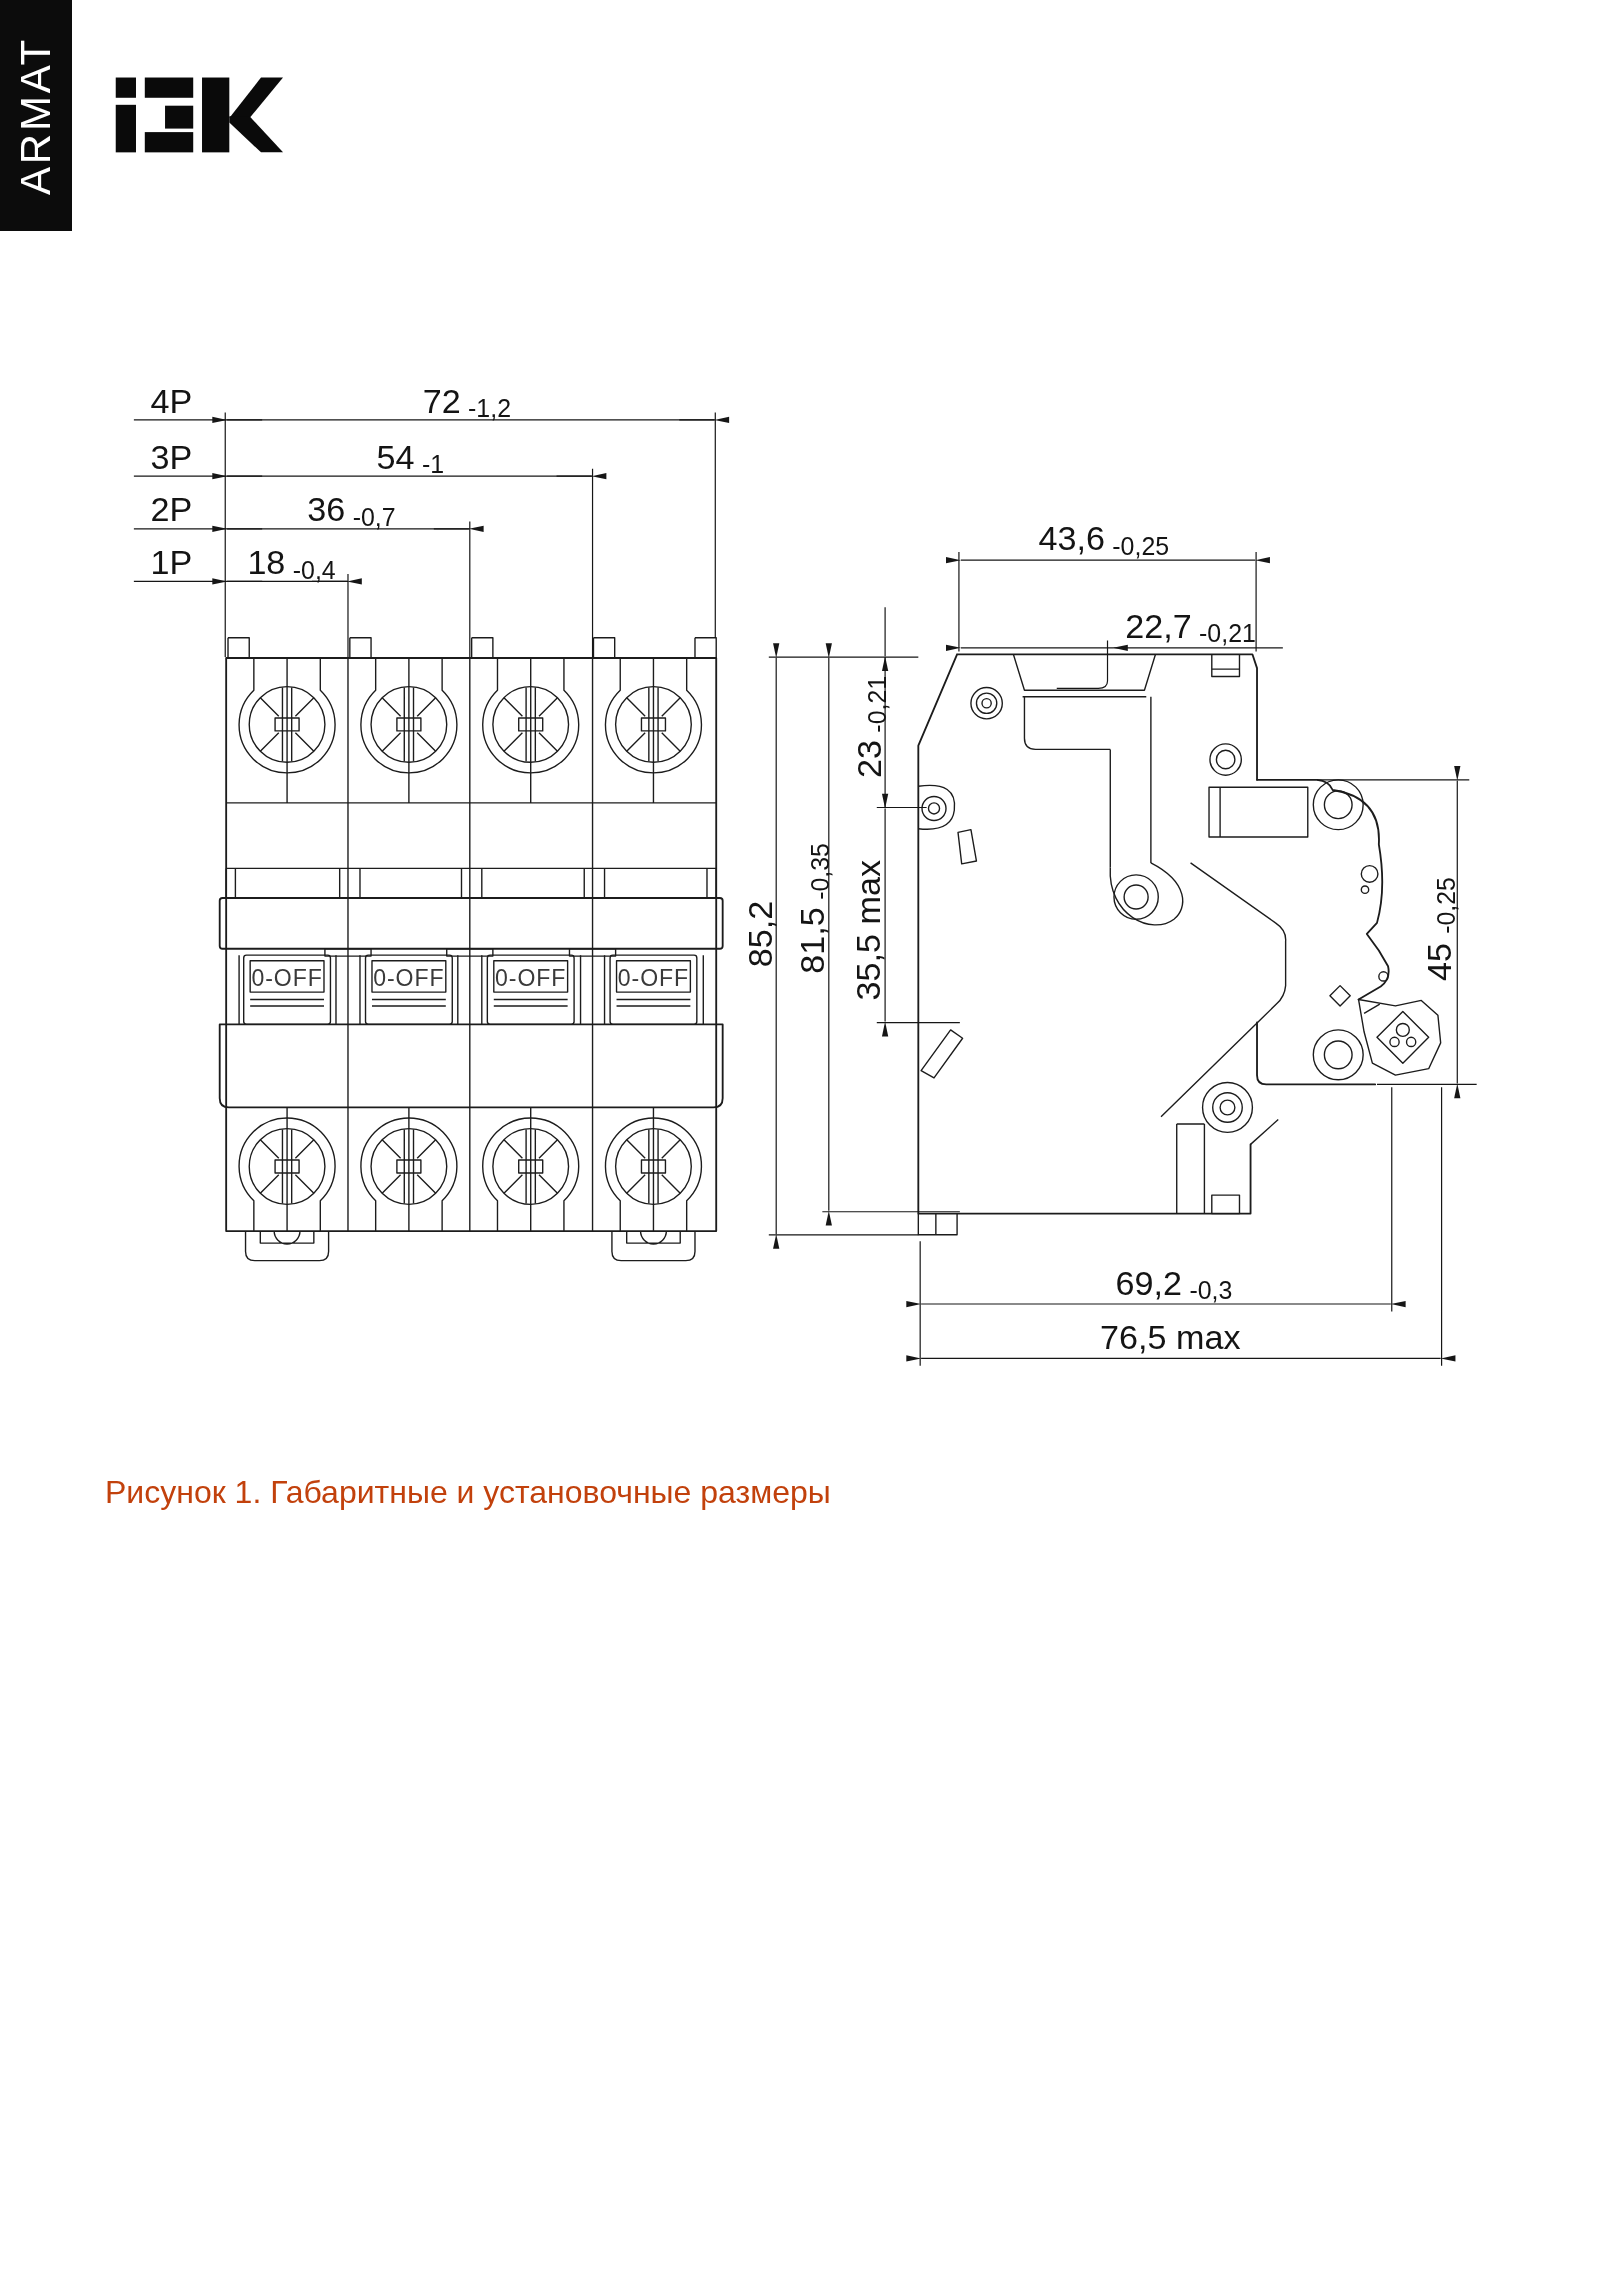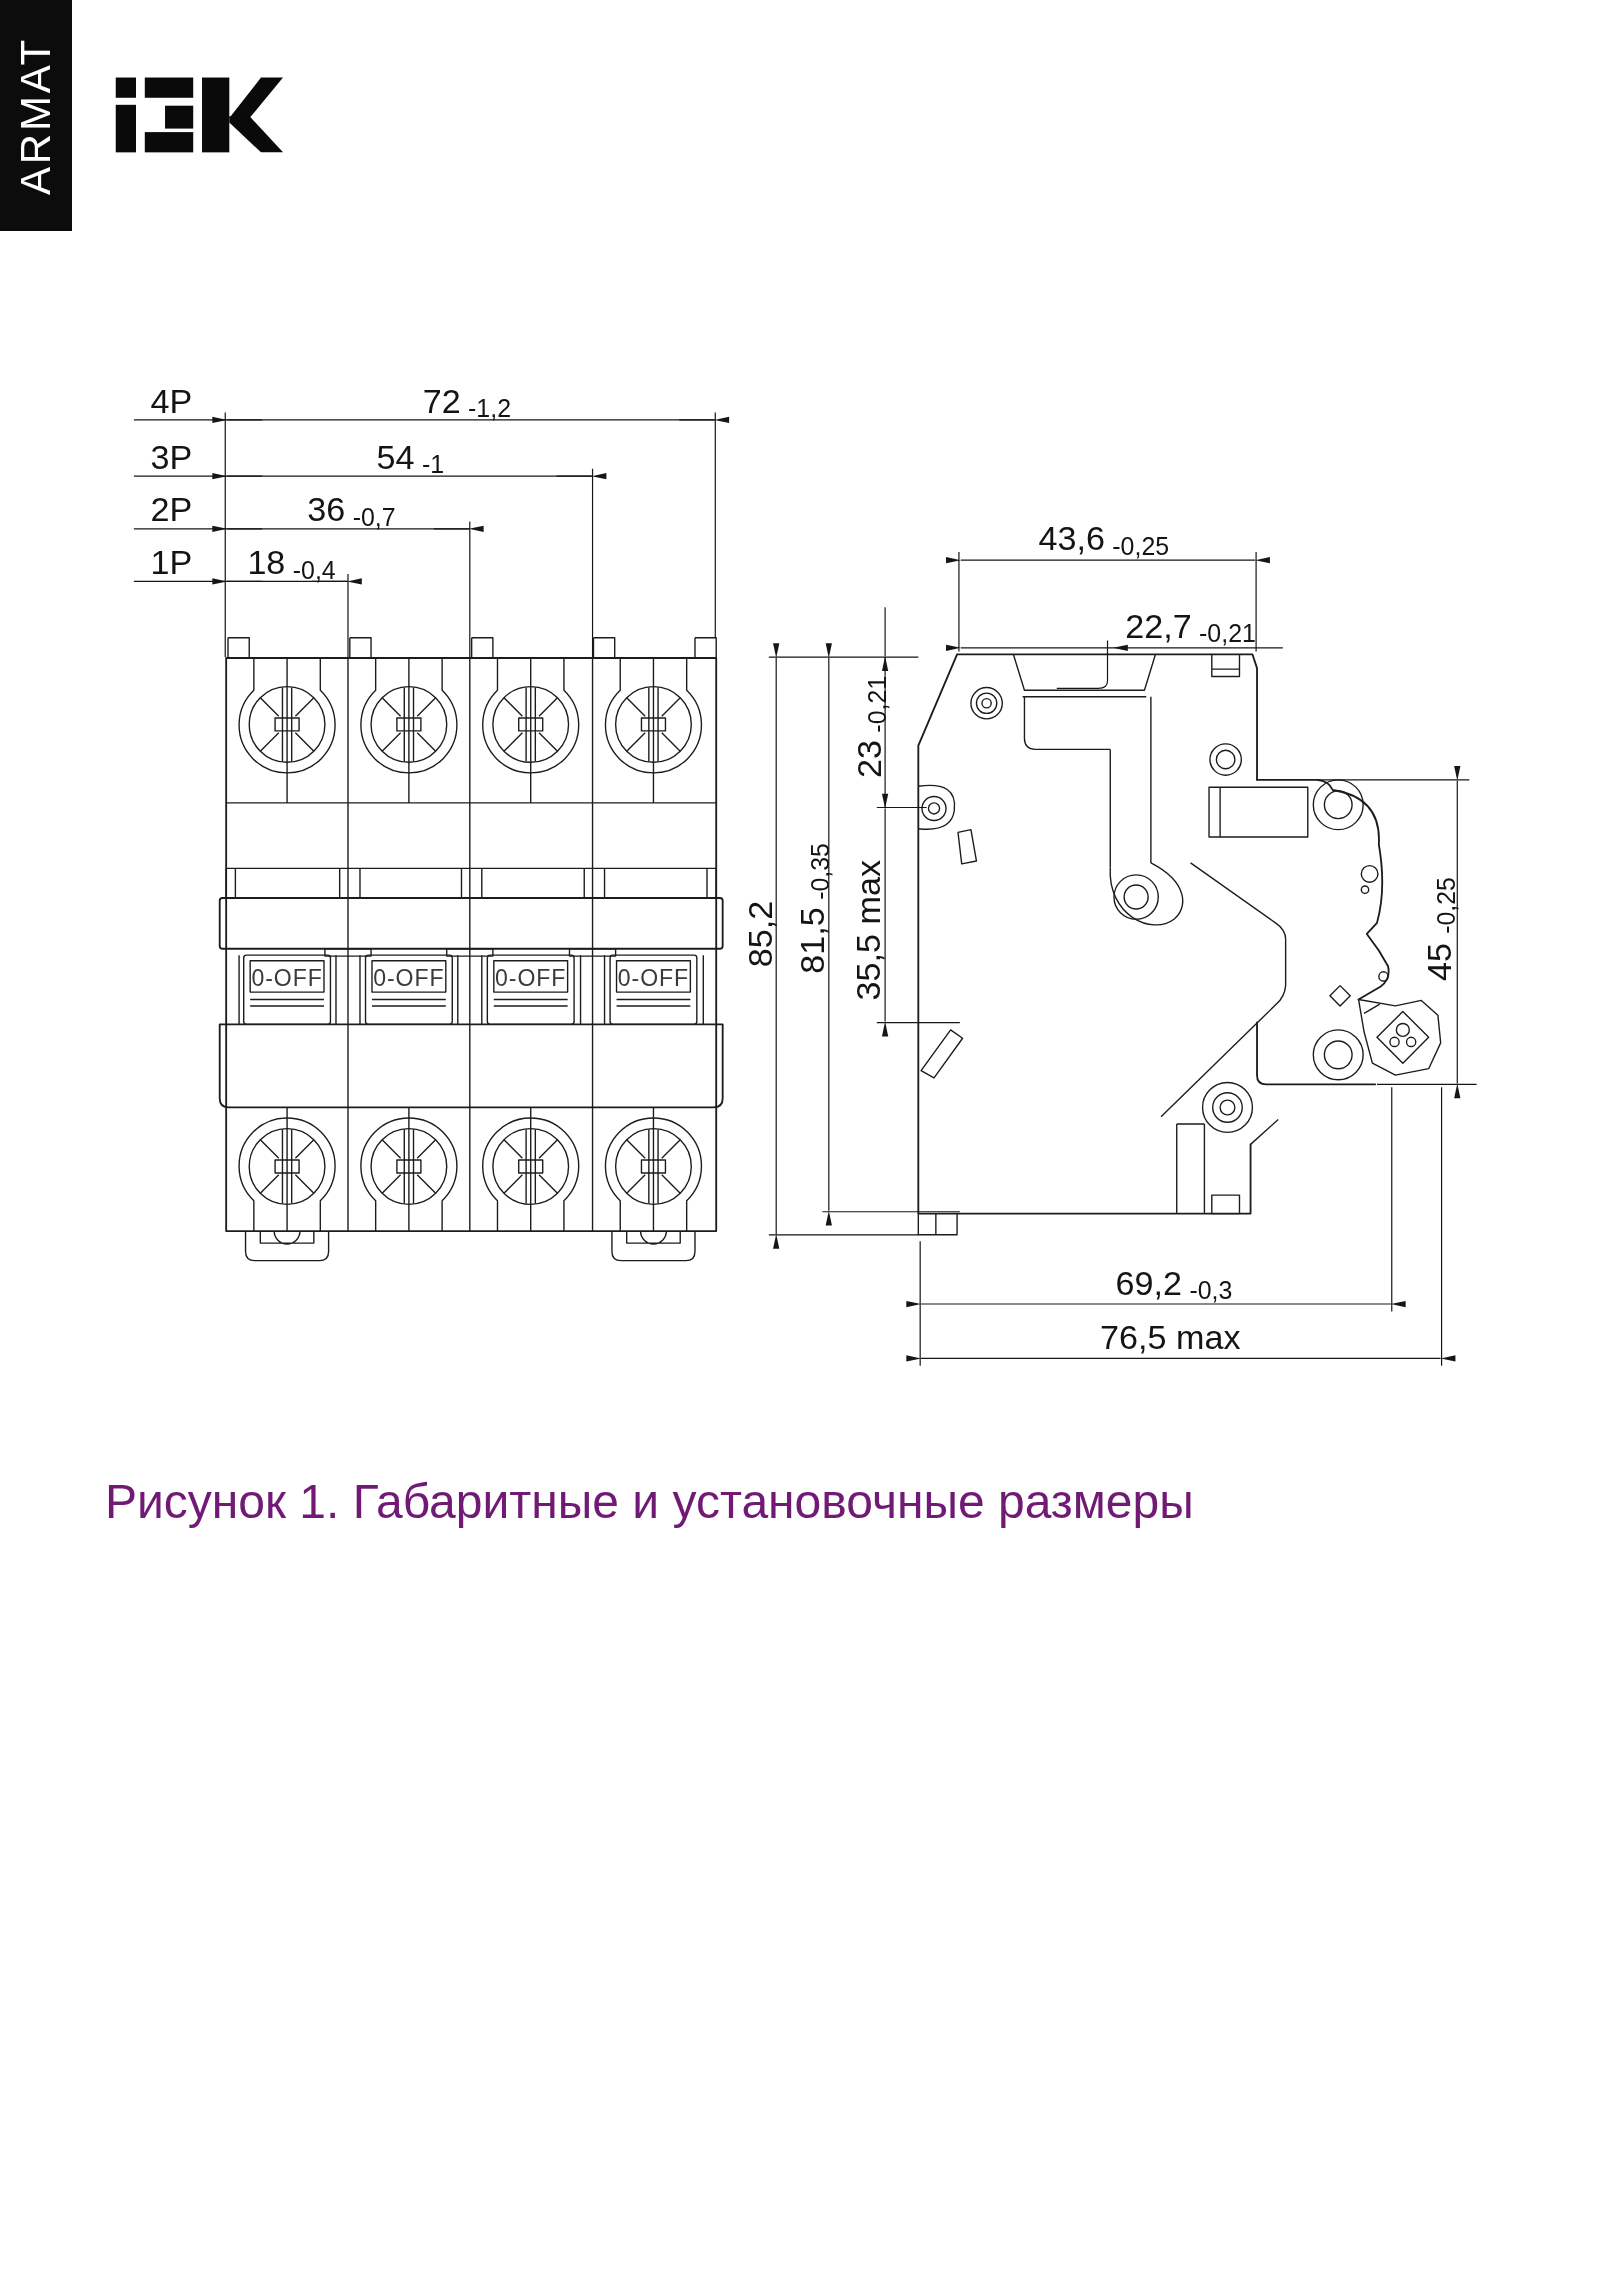--- a/index.html
+++ b/index.html
@@ -3,21 +3,21 @@
 <meta charset="utf-8">
 <style>
   html,body{margin:0;padding:0;background:#fff;}
   #page{position:relative;width:1617px;height:2293px;background:#ffffff;overflow:hidden;
         font-family:"Liberation Sans",sans-serif;color:#111;}
   .brandbar{position:absolute;left:0;top:0;width:72px;height:231px;background:#0c0c0c;
             display:flex;align-items:center;justify-content:center;}
   .brandbar span{display:block;transform:rotate(-90deg);white-space:nowrap;
                  color:#fff;font-size:42px;letter-spacing:2.8px;font-weight:400;}
   .logo{position:absolute;left:110px;top:74px;}
-  .caption{position:absolute;left:105px;top:1474px;font-size:48px;color:#701a75;letter-spacing:0px;}
+  .caption{position:absolute;left:105px;top:1474px;font-size:32px;color:#c2410c;letter-spacing:0px;}
   svg text{fill:#141414;}
   .dnum{font-size:37px;}
   .dtol{font-size:27px;}
   .plbl{font-size:37px;}
   .toglbl{font-size:25px;fill:#3a3a3a;letter-spacing:1px;}
   .ol{stroke:#1c1c1c;stroke-width:2;fill:none;stroke-linejoin:round;stroke-linecap:round;}
   .ol15{stroke:#1c1c1c;stroke-width:1.5;fill:none;stroke-linejoin:round;}
   .dim{stroke:#161616;stroke-width:1.3;fill:none;}
 </style>
 </head>

